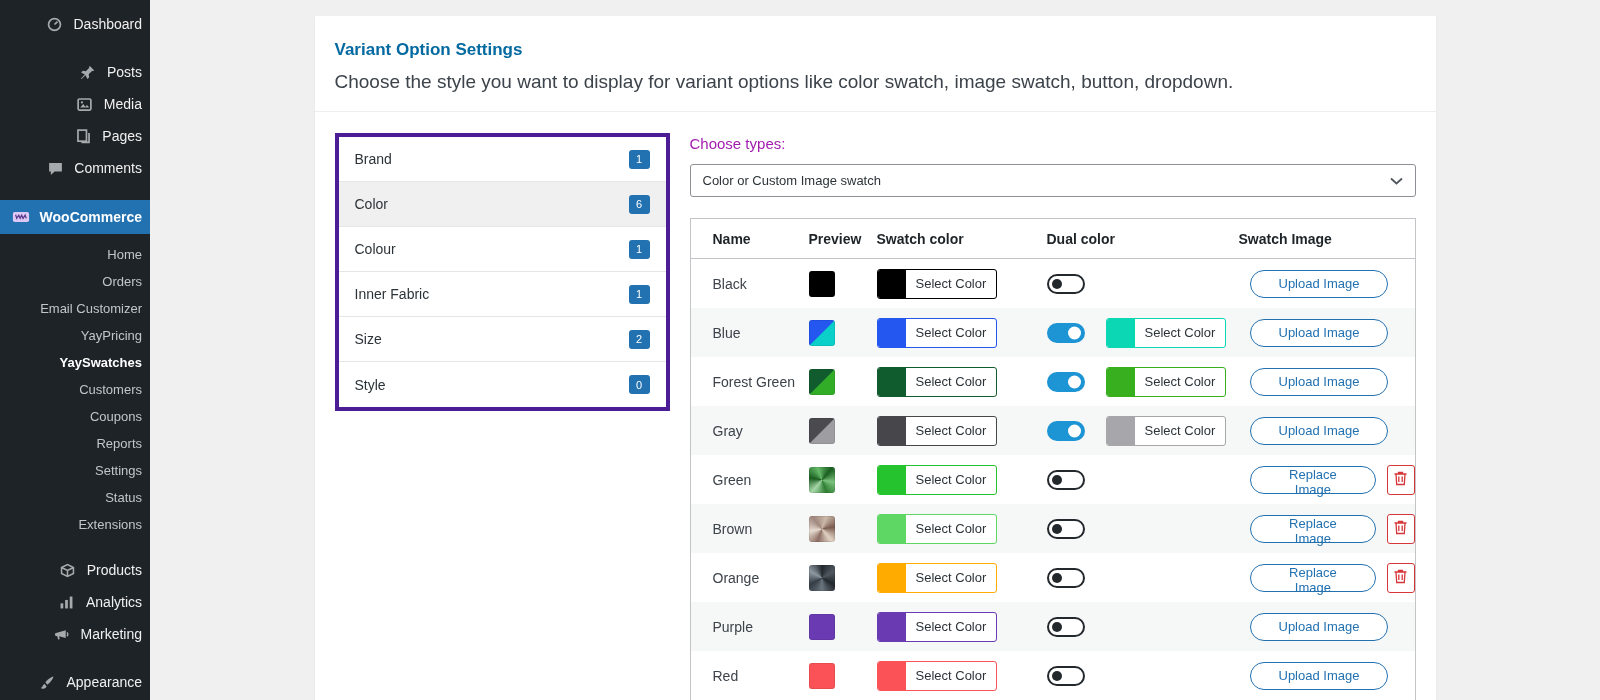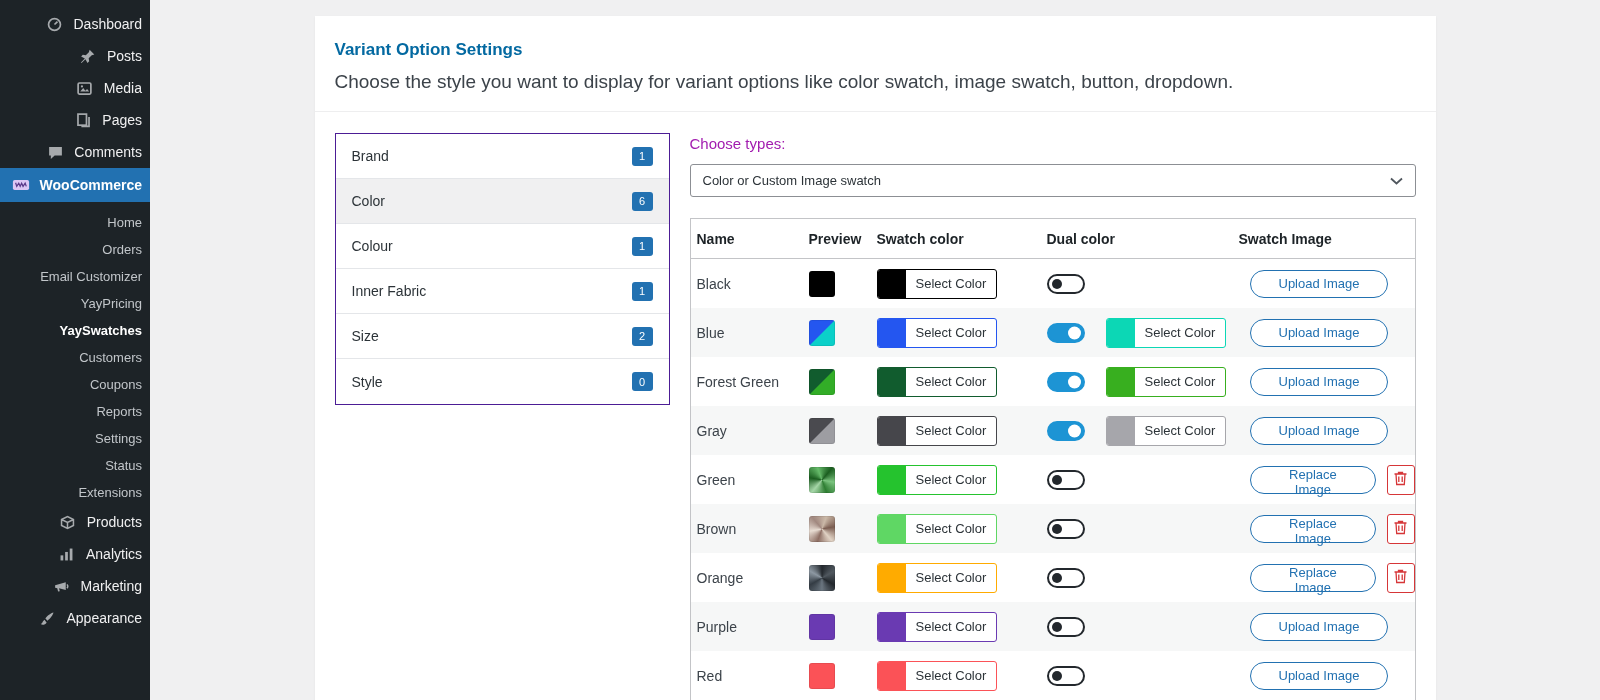--- a/index.html
+++ b/index.html
@@ -16,21 +16,21 @@
     width:150px; flex-shrink:0; background:#1d2327; color:#f0f0f1;
     padding-top:8px; position:relative; z-index:10;
   }
   .menu-item {
     position:relative; display:flex; align-items:center; gap:9px;
     height:32px; padding:0 8px; font-size:14px; color:#f0f0f1; cursor:pointer;
     white-space:nowrap;
     justify-content:flex-end;
   }
   .menu-item .mi-icon { width:20px; height:20px; display:flex; align-items:center; justify-content:center; color:#a7aaad; flex-shrink:0; }
-  .menu-item.gap { margin-top:0; }
+  .menu-item.gap { margin-top:16px; }
   .menu-item.active { background:var(--accent,#2271b1); color:#fff; font-weight:700; height:34px; }
   .menu-item.active .mi-icon { color:#fff; }
   .menu-item.active::after {
     content:""; position:absolute; right:-8px; top:50%; transform:translateY(-50%);
     border:8px solid transparent; border-left:8px solid var(--accent,#2271b1);
   }
   .menu-item.submenu { height:27px; padding-left:12px; font-size:13px; color:#c2c6ca; font-weight:400; }
   .menu-item.submenu.current { color:#ffffff; font-weight:700; }
   .menu-item.active + .menu-item.submenu { margin-top:7px; }
 
@@ -40,21 +40,21 @@
     width:1121px; margin:16px auto 0; background:#fff; min-height:820px;
     box-shadow:0 1px 2px rgba(0,0,0,.06);
   }
   .card-header { padding:24px 20px 18px; }
   .card-title { font-size:17px; font-weight:700; color:#0369a1; }
   .card-sub { margin-top:11px; font-size:19px; color:#3c434a; }
   .card-divider { height:1px; background:#eeeeef; }
   .card-body { display:flex; gap:20px; padding:21px 20px 30px; }
 
   
-  .attr-list { width:335px; flex-shrink:0; border:1px solid #4c1d95; background:#fff; align-self:flex-start; }
+  .attr-list { width:335px; flex-shrink:0; border:4px solid #4c1d95; background:#fff; align-self:flex-start; }
   .attr-item {
     display:flex; align-items:center; justify-content:space-between;
     height:45px; padding:0 16px; border-bottom:1px solid #e4e6e9;
     font-size:14px; color:#2c3338; cursor:pointer; background:#fff;
   }
   .attr-item:last-child { border-bottom:none; }
   .attr-item.selected { background:#f0f0f1; }
   .attr-badge {
     min-width:21px; height:19px; padding:0 5px; border-radius:3px;
     background:var(--accent,#2271b1); color:#fff; font-size:11px;
@@ -70,21 +70,21 @@
     font-size:13px; color:#2c3338; cursor:pointer;
   }
   .chevron { display:flex; align-items:center; }
 
   
   .swatch-table { margin-top:21px; border:1px solid #c3c4c7; background:#fff; }
   .tr { display:grid; grid-template-columns:118px 68px 170px 192px 1fr; align-items:center; }
   .tr.head { min-height:40px; border-bottom:1px solid #c3c4c7; }
   .td { display:flex; align-items:center; font-size:14px; color:#3c434a; }
   .td.th { font-weight:700; color:#1d2327; }
-  .td:first-child { padding-left:6px; }
+  .td:first-child { padding-left:6px;margin-left:16px; }
   .rows .row { min-height:49px; background:#fff; }
   .rows .row:nth-of-type(even) { background:#f6f7f7; }
   .preview {
     width:26px; height:26px; border-radius:3px; display:inline-block;
     box-shadow:inset 0 0 0 1px rgba(0,0,0,.08);
   }
   .sc-btn {
     display:inline-flex; align-items:stretch; height:30px; border:1px solid #50575e;
     border-radius:3px; overflow:hidden; background:#fff; cursor:pointer; padding:0;
     font-family:inherit;

